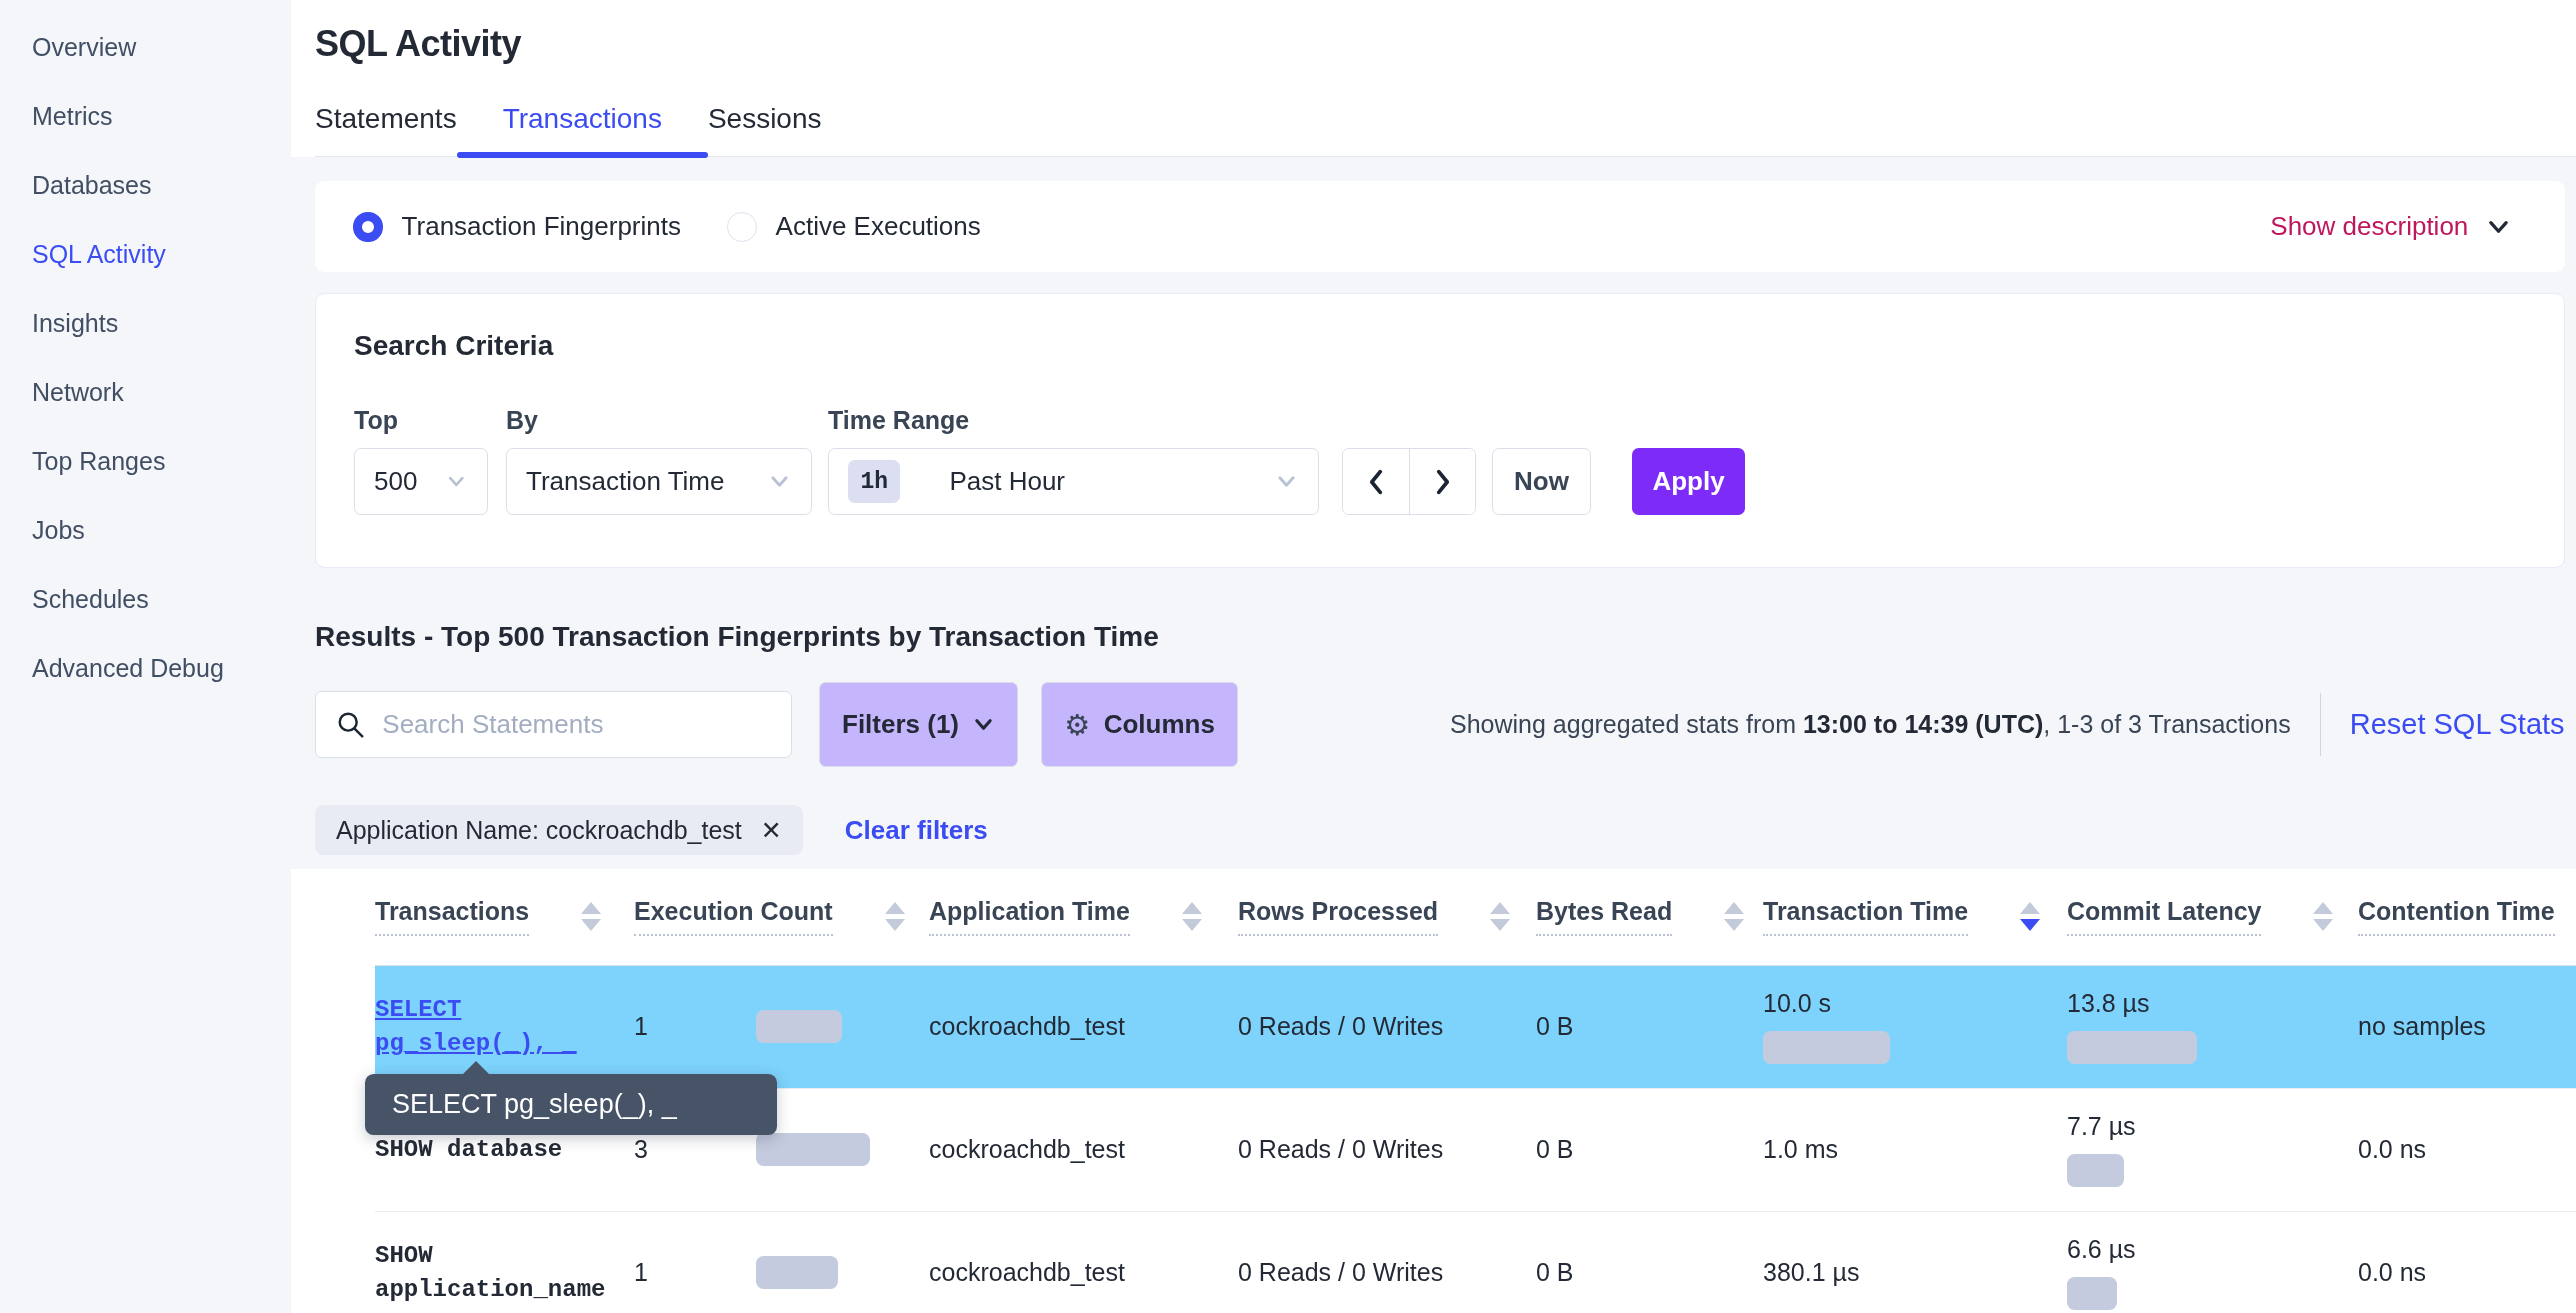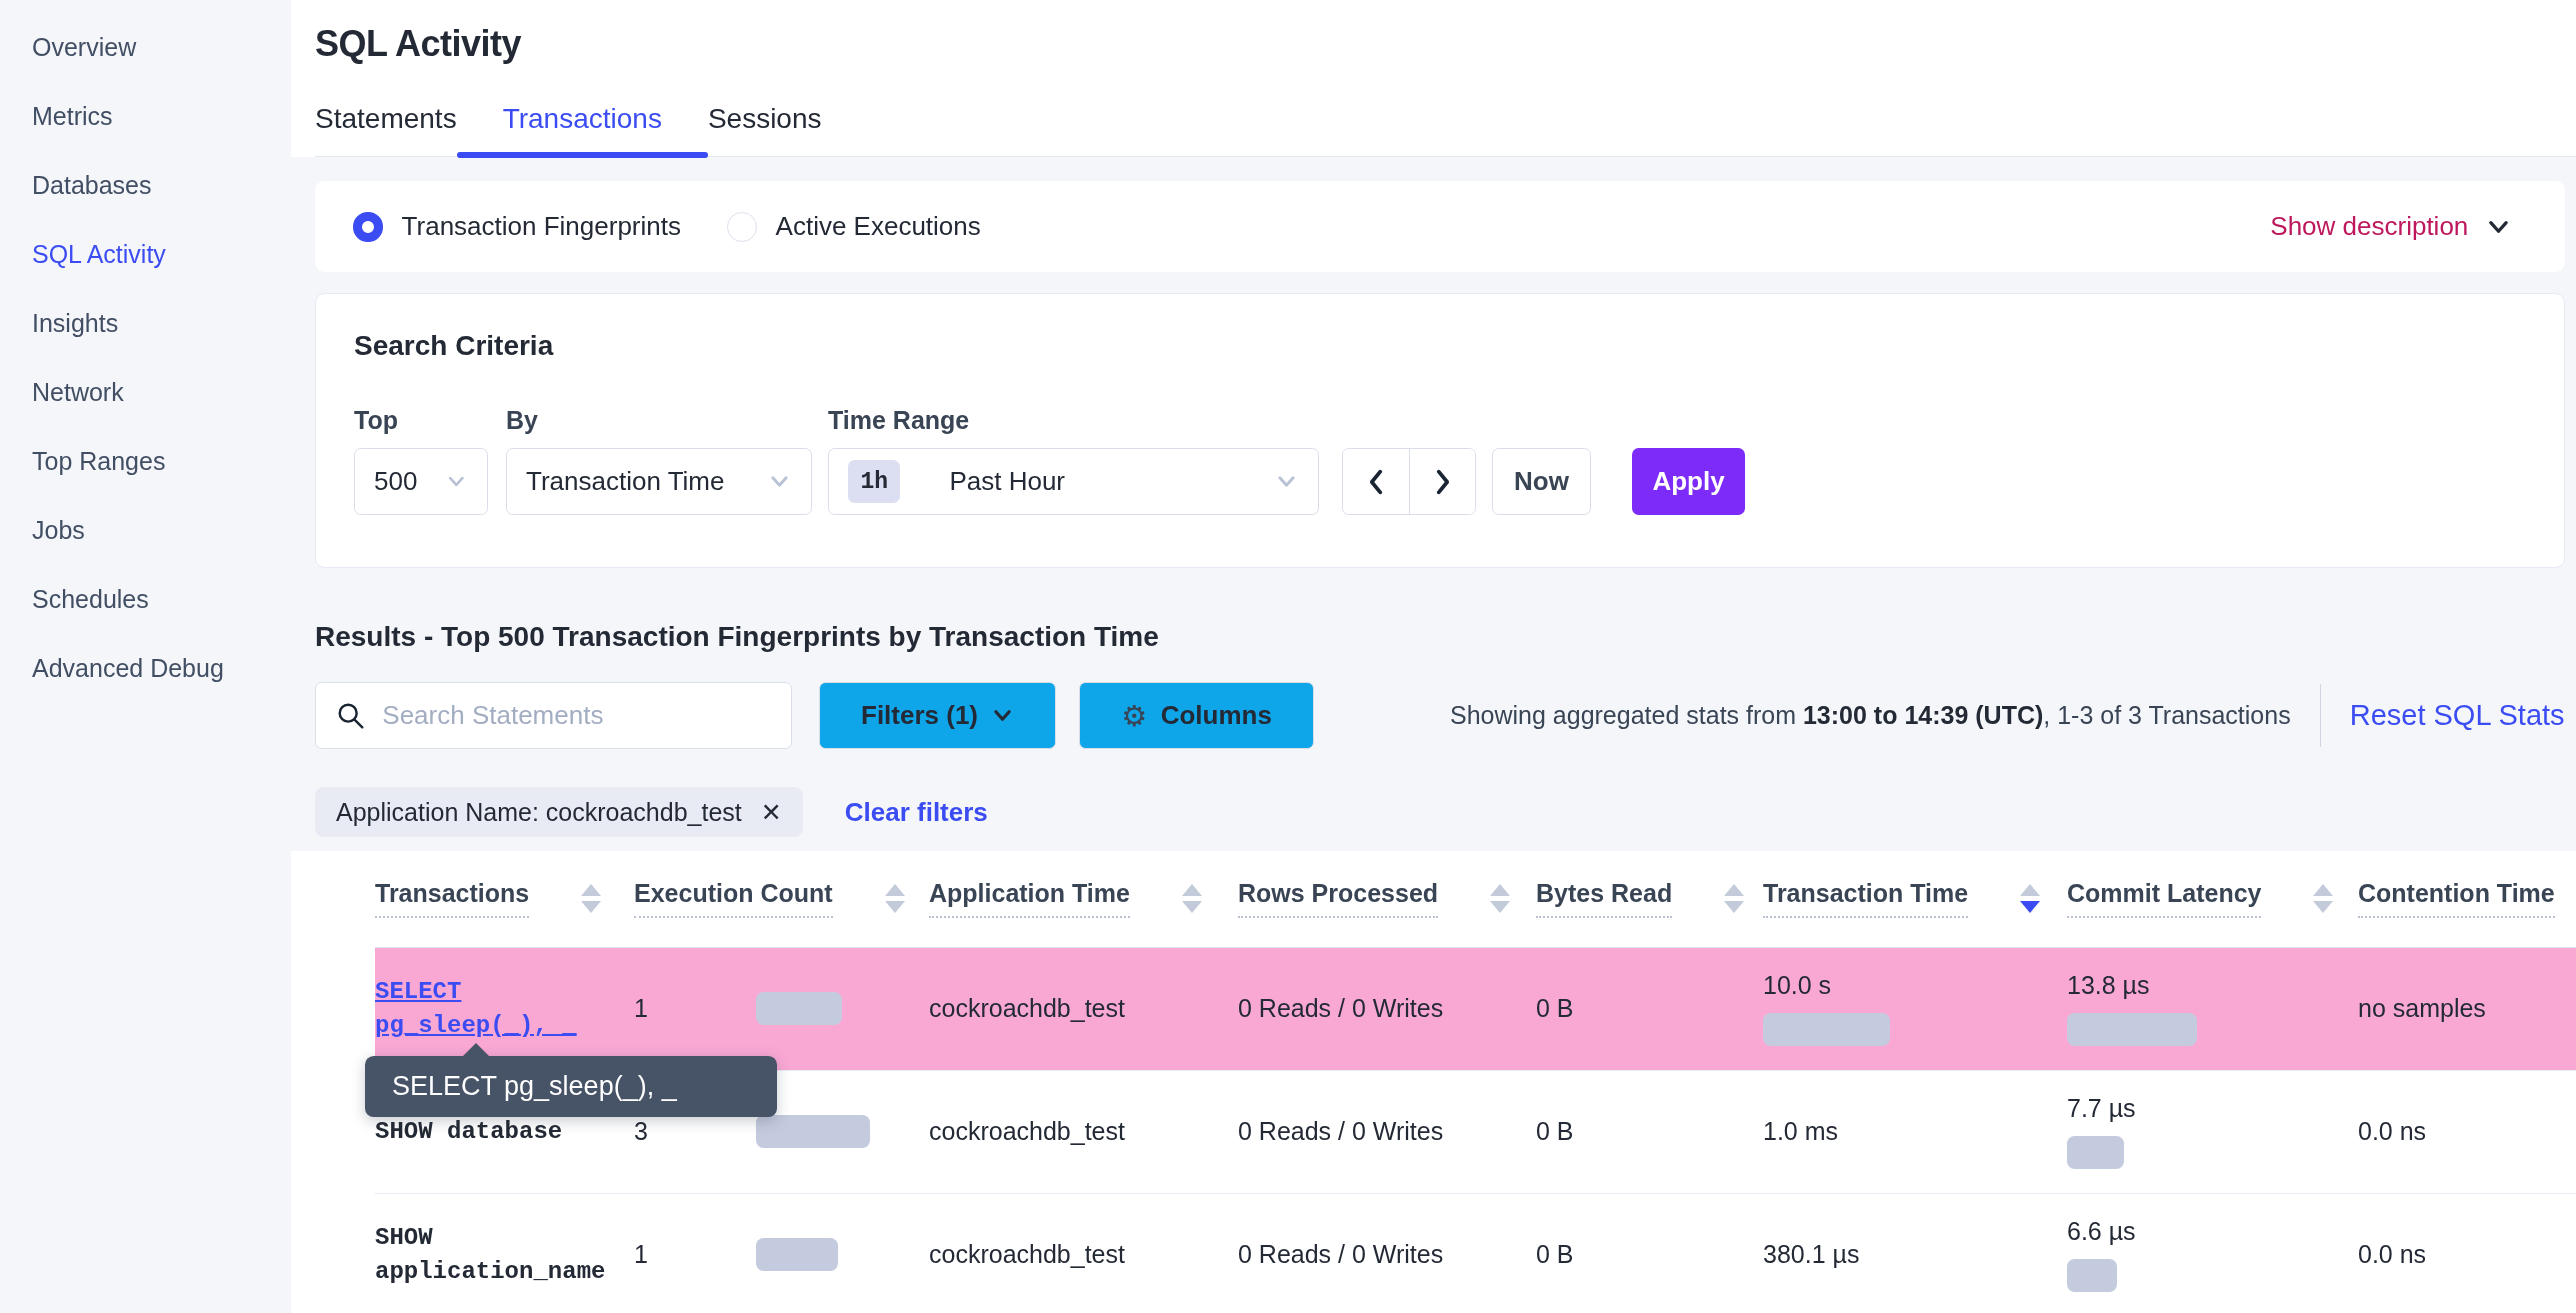--- a/index.html
+++ b/index.html
@@ -52,21 +52,21 @@
   .arrow-btn + .arrow-btn { border-left:1px solid #d9dee9; }
   .btn-now { width:99px; height:67px; border:1.9px solid #d9dee9; border-radius:6.7px; background:#fff; font-size:26px; font-weight:700; color:#394455; margin-right:41px; cursor:pointer; }
   .btn-apply { width:113px; height:67px; border:none; border-radius:6.7px; background:#7c2bf8; color:#fff; font-size:26px; font-weight:700; cursor:pointer; }
 
   
   .results-title { font-size:28px; font-weight:700; color:#242a35; margin-top:53px; }
   .controls { display:flex; align-items:center; margin-top:29px; }
   .search-box { width:477px; height:67px; background:#fff; border:1.9px solid #d9dee9; border-radius:6.7px; display:flex; align-items:center; padding:0 19px; }
   .search-box input { border:none; outline:none; font-size:26px; color:#242a35; margin-left:15.3px; flex:1; font-family:"Liberation Sans", sans-serif; background:transparent; }
   .search-box input::placeholder { color:#a3adc2; }
-  .btn-filter, .btn-columns { height:67px; background:#0ea5e9; border:1.9px solid #d9dee9; border-radius:6.7px; display:flex; align-items:center; padding:0 41px; font-size:26px; font-weight:700; color:#242a35; cursor:pointer; }
+  .btn-filter, .btn-columns { height:85px; background:#c4b5fd; border:1.9px solid #d9dee9; border-radius:6.7px; display:flex; align-items:center; padding:0 22px; font-size:26px; font-weight:700; color:#242a35; cursor:pointer; }
   .btn-filter { margin-left:27px; }
   .btn-filter svg { margin-left:13.3px; }
   .btn-columns { margin-left:23px; }
   .gear { font-size:29px; margin-right:13.3px; color:#394455; font-weight:400; }
   .right-cluster { margin-left:auto; display:flex; align-items:center; }
   .stats-text { font-size:25px; color:#394455; white-space:nowrap; }
   .stats-text b { color:#242a35; }
   .v-divider { width:1px; height:63px; background:#cfd5e1; margin:0 29px; }
   .reset-link { font-size:29px; color:#3b4df2; cursor:pointer; white-space:nowrap; }
 
@@ -80,21 +80,21 @@
   .grid-row { display:grid; grid-template-columns:259px 295px 309px 298px 227px 304px 291px minmax(248px,1fr); align-items:center; }
   .thead { height:97px; border-bottom:1px solid #dfe3ec; }
   .th { display:flex; align-items:center; }
   .th-label { font-size:25px; font-weight:700; color:#394455; border-bottom:2.9px dotted #b9c1d2; padding-bottom:8.6px; white-space:nowrap; }
   .sorter { display:inline-flex; flex-direction:column; margin-left:52px; gap:5.7px; cursor:pointer; }
   .tri-up { width:0; height:0; border-left:10.5px solid transparent; border-right:10.5px solid transparent; border-bottom:12.4px solid #c3cad9; }
   .tri-down { width:0; height:0; border-left:10.5px solid transparent; border-right:10.5px solid transparent; border-top:12.4px solid #c3cad9; }
   .tri-down.active { border-top-color:#3b4df2; }
 
   .trow { min-height:123px; border-bottom:1px solid #e8ebf2; font-size:25px; color:#242a35; }
-  .trow.hl { background:#f9a8d4; }
+  .trow.hl { background:#7dd3fc; }
   .trow:last-child { border-bottom:none; }
   .mono { font-family:"Liberation Mono", monospace; font-size:24px; font-weight:600; color:#242a35; line-height:34px; }
   .txn-link { color:#3b4df2; text-decoration:underline; cursor:pointer; display:inline-block; }
   .txn-link span { display:block; }
   .count-cell { display:flex; align-items:center; }
   .count-num { width:122px; }
   .bar { background:#c5cbde; border-radius:7.6px; height:33px; }
   .time-cell { display:flex; flex-direction:column; justify-content:center; }
   .time-cell .bar { margin-top:12.4px; }
 

